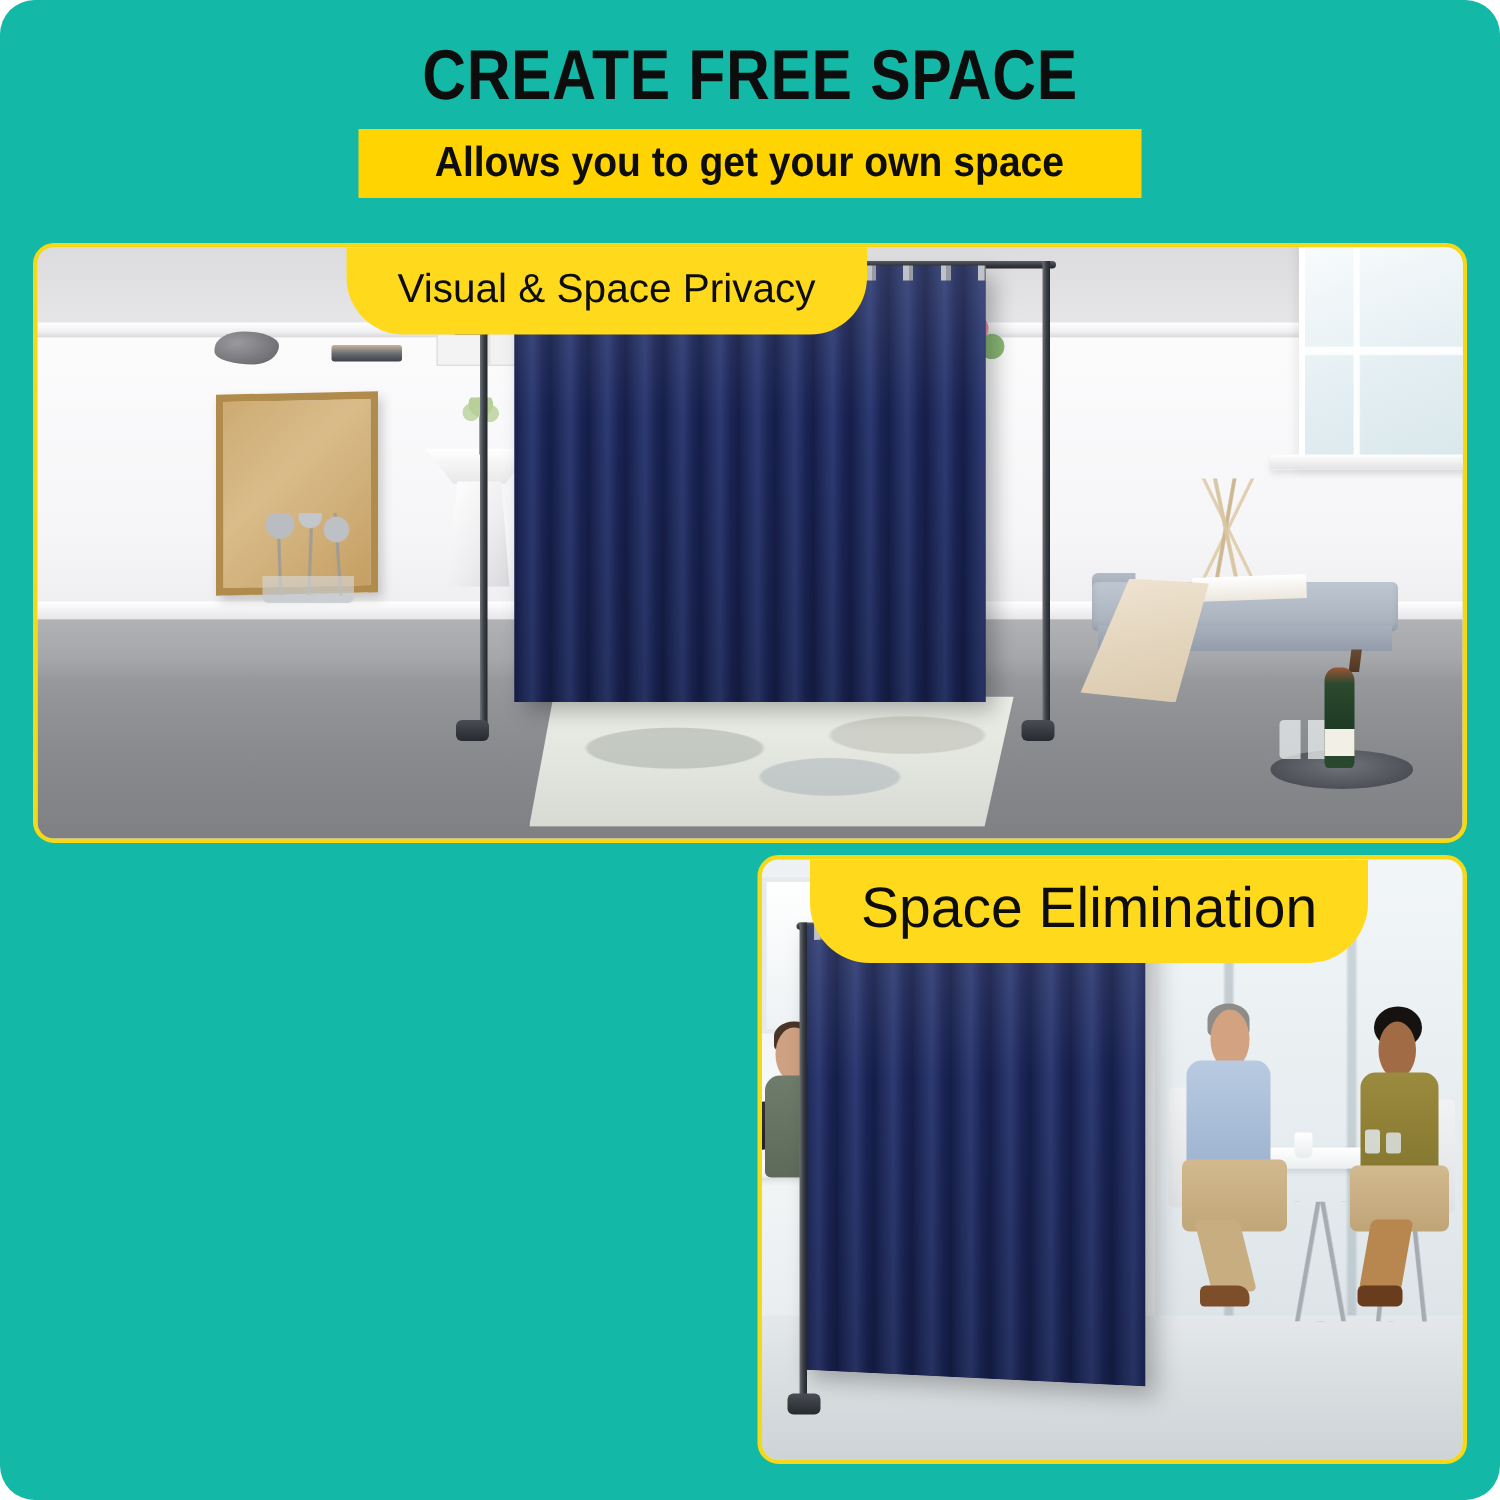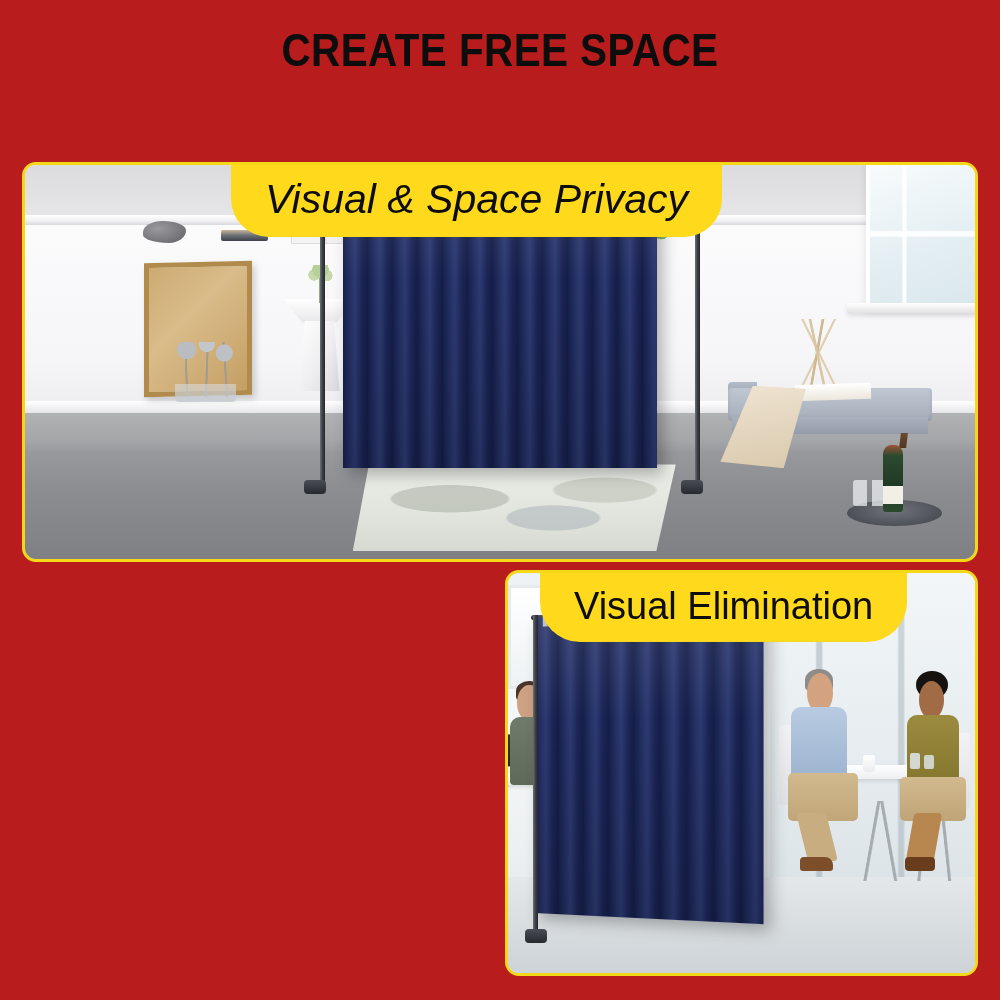--- a/index.html
+++ b/index.html
@@ -10,21 +10,22 @@
     height: 1000px;
     background: #ffffff;
     font-family: "Liberation Sans", sans-serif;
     overflow: hidden;
   }
 
   .page {
     position: relative;
     width: 1000px;
     height: 1000px;
-    background: #b91c1c;
+    background: #14b8a6;
+    border-radius: 23px;
   }
 
   
   .header {
     position: absolute;
     left: 0;
     top: 0;
     width: 1000px;
     height: 160px;
   }
@@ -90,21 +91,21 @@
     background: #ffd91c;
     color: #0d0d0d;
     font-size: 40px;
     line-height: 1;
     padding: 14px 34px 17px 34px;
     white-space: nowrap;
     z-index: 9;
     font-family: "Liberation Sans", sans-serif;
     font-weight: 400;
   }
-  .badge-main  { left: 206px; border-radius: 0 0 38px 38px; font-size: 41px; font-style: italic; }
+  .badge-main  { left: 206px; border-radius: 0 0 38px 38px; font-size: 27px; }
   .badge-left  { left: 0;     border-radius: 0 0 40px 0;    font-size: 38px; padding-left: 48px; }
   .badge-right { left: 32px;  border-radius: 0 0 40px 40px; font-size: 38px; }
 
   
   .s1-wall {
     position: absolute; left: 0; top: 0; width: 100%; height: 63%;
     background: linear-gradient(180deg, #e9e9ec 0%, #f4f4f6 26%, #fafafa 60%, #f2f2f4 100%);
   }
   .s1-wall-top {
     position: absolute; left: 0; top: 0; width: 100%; height: 13%;
@@ -537,20 +538,23 @@
   }
 </style>
 </head>
 <body>
 
 <div class="page">
 
   <div class="header">
     <div class="headline">CREATE FREE SPACE</div>
 
+    <div class="subline-wrap">
+      <span class="subline">Allows you to get your own space</span>
+    </div>
   </div>
 
   <div class="panel panel-main">
     <div class="scene">
       <div class="s1-wall"></div>
       <div class="s1-wall-top"></div>
       <div class="s1-ledge"></div>
       <div class="s1-lowwall"></div>
       <div class="s1-base"></div>
       <div class="s1-floor"></div>
@@ -666,16 +670,16 @@
 
       <div class="rail s3-rail"></div>
       <div class="curtain s3-curtain">
         <div class="grommets"></div>
         <div class="curtain-sheen"></div>
       </div>
       <div class="post s3-post-l"></div>
       <div class="wheel s3-wheel-l"></div>
     </div>
 
-    <div class="badge badge-right">Visual Elimination</div>
+    <div class="badge badge-right">Space Elimination</div>
   </div>
 
 </div>
 
 </body></html>

